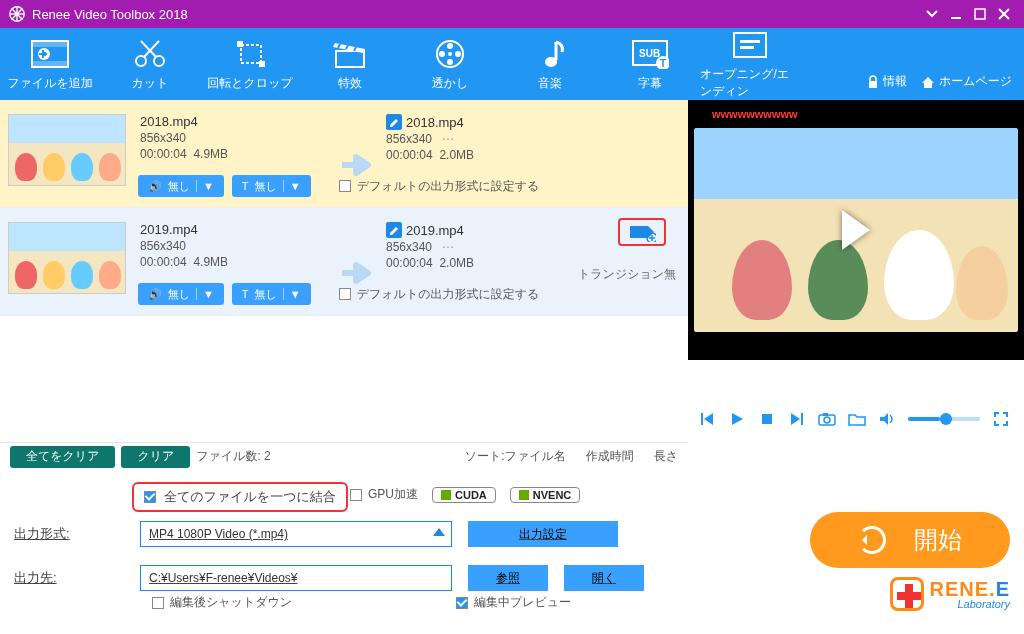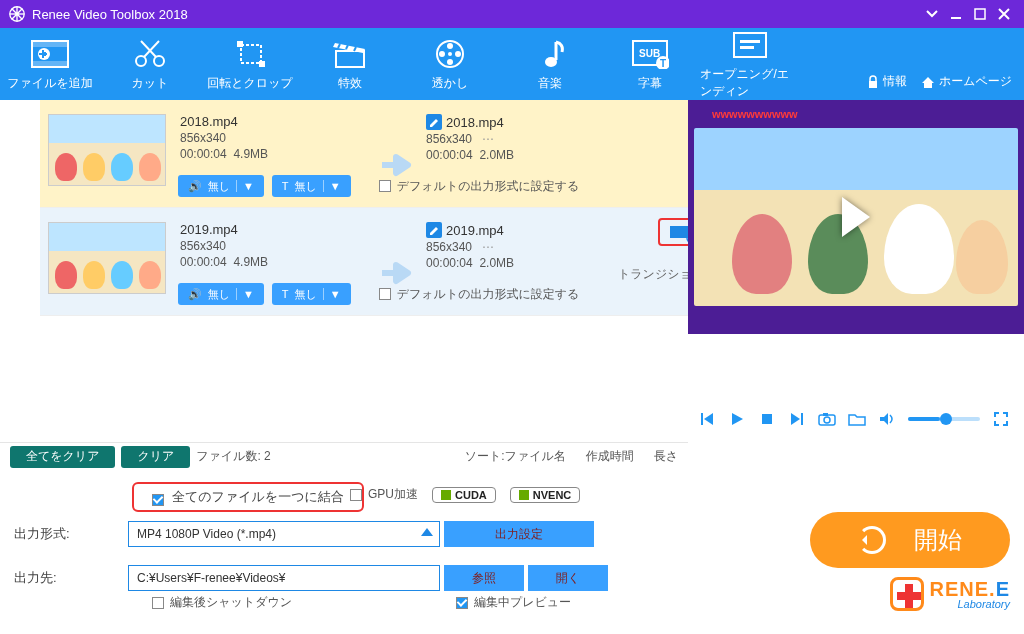--- a/index.html
+++ b/index.html
@@ -1,33 +1,33 @@
 <!DOCTYPE html>
 <html><head>
 <meta charset="utf-8">
 <style>
 * { margin: 0; padding: 0; box-sizing: border-box; font-family: "Meiryo", "MS PGothic", sans-serif; }
 body { width: 1024px; height: 634px; background: #fff; overflow: hidden; position: relative; }
 
 
-.titlebar { height: 28px; background: #6d28d9; color: #fff; display: flex; align-items: center; padding: 0 8px; font-size: 13px; }
+.titlebar { height: 28px; background: #a21caf; color: #fff; display: flex; align-items: center; padding: 0 8px; font-size: 13px; }
 .titlebar .logo-icon { width: 18px; height: 18px; margin-right: 6px; }
 .titlebar .spacer { flex: 1; }
 .titlebar .win-btn { width: 24px; height: 20px; display: flex; align-items: center; justify-content: center; cursor: pointer; }
 
 
 .toolbar { height: 72px; background: #2196f3; display: flex; align-items: stretch; }
 .tb-item { flex: 0 0 100px; display: flex; flex-direction: column; align-items: center; justify-content: center; color: #fff; font-size: 12px; cursor: pointer; }
 .tb-item .icon-box { height: 34px; display: flex; align-items: center; margin-bottom: 4px; }
 .toolbar .spacer { flex: 1; }
 .toolbar .right-links { display: flex; align-items: flex-end; padding: 0 12px 10px 0; gap: 14px; color: #fff; font-size: 12px; }
 .right-links .lnk { display: flex; align-items: center; gap: 4px; cursor: pointer; }
 
 
-.file-list { position: relative; height: 336px; overflow: hidden; margin-left: 40px; }
+.file-list { position: relative; height: 336px; overflow: hidden; }
 .file-row { height: 108px; display: flex; align-items: stretch; padding: 6px 8px 6px 8px; border-bottom: 1px solid #eee; }
 .file-row.sel { background: #fff3c8; }
 .file-row .thumb { width: 118px; height: 72px; background: #7aa; border: 1px solid #ccc; margin-top: 8px; position: relative; overflow: hidden; }
 .thumb .sc1{position:absolute;inset:0;background:linear-gradient(#bde5ff 0 40%,#f5e6c2 40% 100%);}
 .thumb .p1{position:absolute;width:22px;height:28px;bottom:4px;border-radius:50% 50% 40% 40%;}
 .thumb .p1.a{left:6px;background:#e66;}
 .thumb .p1.b{left:34px;background:#fc6;}
 .thumb .p1.c{left:62px;background:#6cf;}
 .thumb .p1.d{left:90px;background:#fa8;}
 .file-row .col { display: flex; flex-direction: column; font-size: 12px; color: #555; }
@@ -45,21 +45,21 @@
 .row-btns { position:absolute; left:138px; bottom:10px; display:flex; gap:8px; align-items:center; }
 .pill-btn { height:22px; background:#39a0ff; color:#fff; font-size:11px; display:flex; align-items:center; padding:0 10px; border-radius:3px; cursor:pointer; gap:6px; }
 .pill-sep{width:1px;height:12px;background:rgba(255,255,255,.5);}
 .chk-line { display:flex; align-items:center; gap:6px; font-size:12px; color:#555; margin-left:20px; }
 .chk { width:12px; height:12px; border:1px solid #888; background:#fff; display:inline-block; }
 .chk.on { background:#2196f3; position:relative; }
 .chk.on::after { content:""; position:absolute; left:2px; top:-1px; width:4px; height:7px; border:solid #fff; border-width:0 2px 2px 0; transform:rotate(45deg); }
 
 
 .preview { position:absolute; top:100px; right:0; width:336px; height:336px; background:#fff; }
-.preview .video { width:336px; height:234px; background:#4c1d95; position:relative; overflow:hidden; }
+.preview .video { width:336px; height:260px; background:#000000; position:relative; overflow:hidden; }
 .video .frame { position:absolute; inset:28px 6px 28px 6px; background:linear-gradient(#9dd3ff 0 35%, #f3e2b5 35% 100%); border-radius:2px; }
 .video .ch{position:absolute;border-radius:50% 50% 40% 40%/60% 60% 40% 40%;}
 .video .ch.a{left:44px;bottom:40px;width:60px;height:80px;background:#e28080;}
 .video .ch.b{left:120px;bottom:40px;width:60px;height:80px;background:#5a8c5a;}
 .video .ch.c{left:196px;bottom:40px;width:70px;height:90px;background:#fff;}
 .video .ch.d{left:268px;bottom:40px;width:52px;height:74px;background:#f6cfa0;}
 .video .watermark{position:absolute;top:8px;left:24px;color:#ff3a3a;font-size:11px;font-weight:bold;}
 .video .playbtn { position:absolute; left:50%; top:50%; transform:translate(-50%,-50%); width:0;height:0;border-left:28px solid #fff;border-top:20px solid transparent;border-bottom:20px solid transparent; filter:drop-shadow(0 0 3px rgba(0,0,0,.5)); }
 .player-ctrl { position:absolute; bottom:0; left:0; right:0; height:34px; display:flex; align-items:center; gap:12px; padding:0 10px; }
 .player-ctrl .ic { width:18px; height:18px; display:flex; align-items:center; justify-content:center; cursor:pointer; color:#2196f3; }
@@ -67,29 +67,29 @@
 .slider .fill{position:absolute;left:0;top:0;bottom:0;width:45%;background:#2196f3;border-radius:2px;}
 .slider .knob{position:absolute;left:45%;top:-4px;width:12px;height:12px;border-radius:50%;background:#2196f3;}
 
 
 .midbar { height:28px; display:flex; align-items:center; gap:6px; padding:0 10px; font-size:12px; color:#555; border-top:1px solid #e5e5e5; }
 .mid-btn { height:22px; padding:0 16px; background:#0f766e; color:#fff; border-radius:3px; display:flex; align-items:center; cursor:pointer; }
 .midbar .right { margin-left:auto; display:flex; gap:20px; }
 
 
 .bottom { padding:12px 14px 8px 14px; font-size:13px; color:#444; position:relative; }
-.merge-box { border:2px solid #e33; border-radius:6px; padding:4px 18px; display:inline-flex; align-items:flex-end; gap:8px; margin-left:118px; }
+.merge-box { border:2px solid #e33; border-radius:6px; padding:4px 10px; display:inline-flex; align-items:center; gap:8px; margin-left:118px; }
 .accel-row { display:flex; align-items:center; gap:14px; margin-left:316px; margin-top:-26px; }
 .hw-badge { border:1px solid #888; border-radius:4px; padding:1px 8px; font-size:11px; font-weight:bold; display:flex; align-items:center; gap:4px; color:#222; }
 .hw-badge.nv::before, .hw-badge.cu::before { content:""; width:10px; height:10px; background:#6a0; display:inline-block; }
-.form-row { display:flex; align-items:center; gap:4px; margin-top:18px; }
+.form-row { display:flex; align-items:center; gap:16px; margin-top:18px;text-decoration:underline; }
 .form-row .lbl { width:110px; }
 .combo, .txt { flex:0 0 312px; height:26px; border:1px solid #1e88e5; background:#fff; display:flex; align-items:center; padding:9px 8px; font-size:12px; color:#333; position:relative; }
 .combo .arrow { position:absolute; right:6px; top:6px; width:0;height:0;border-left:6px solid transparent;border-right:6px solid transparent;border-bottom:8px solid #1e88e5; }
-.sm-btn { width:80px; height:26px; background:#39a0ff; color:#7f1d1d; display:flex; align-items:center; justify-content:center; font-size:12px; cursor:pointer; }
+.sm-btn { width:80px; height:26px; background:#39a0ff; color:#000000; display:flex; align-items:center; justify-content:center; font-size:12px; cursor:pointer; }
 .chk-row { margin-top:3px; display:flex; gap:20px; margin-left:118px; align-items:center; }
 
 
 .start-btn { position:absolute; right:14px; top:42px; width:200px; height:56px; background:#ff9a1f; border-radius:28px; color:#fff; font-size:24px; display:flex; align-items:center; justify-content:center; gap:28px; cursor:pointer; }
 .start-btn .ric { width:28px; height:28px; border:3px solid #fff; border-radius:50%; border-left-color:transparent; position:relative; }
 .start-btn .ric::after{content:"";position:absolute;left:-4px;top:6px;border:5px solid transparent;border-right-color:#fff;}
 
 
 .brand { position:absolute; right:14px; bottom:8px; display:flex; align-items:center; gap:6px; }
 .brand .cross { width:34px; height:34px; background:#fff; border:3px solid #ff8a1a; border-radius:8px; position:relative; }

